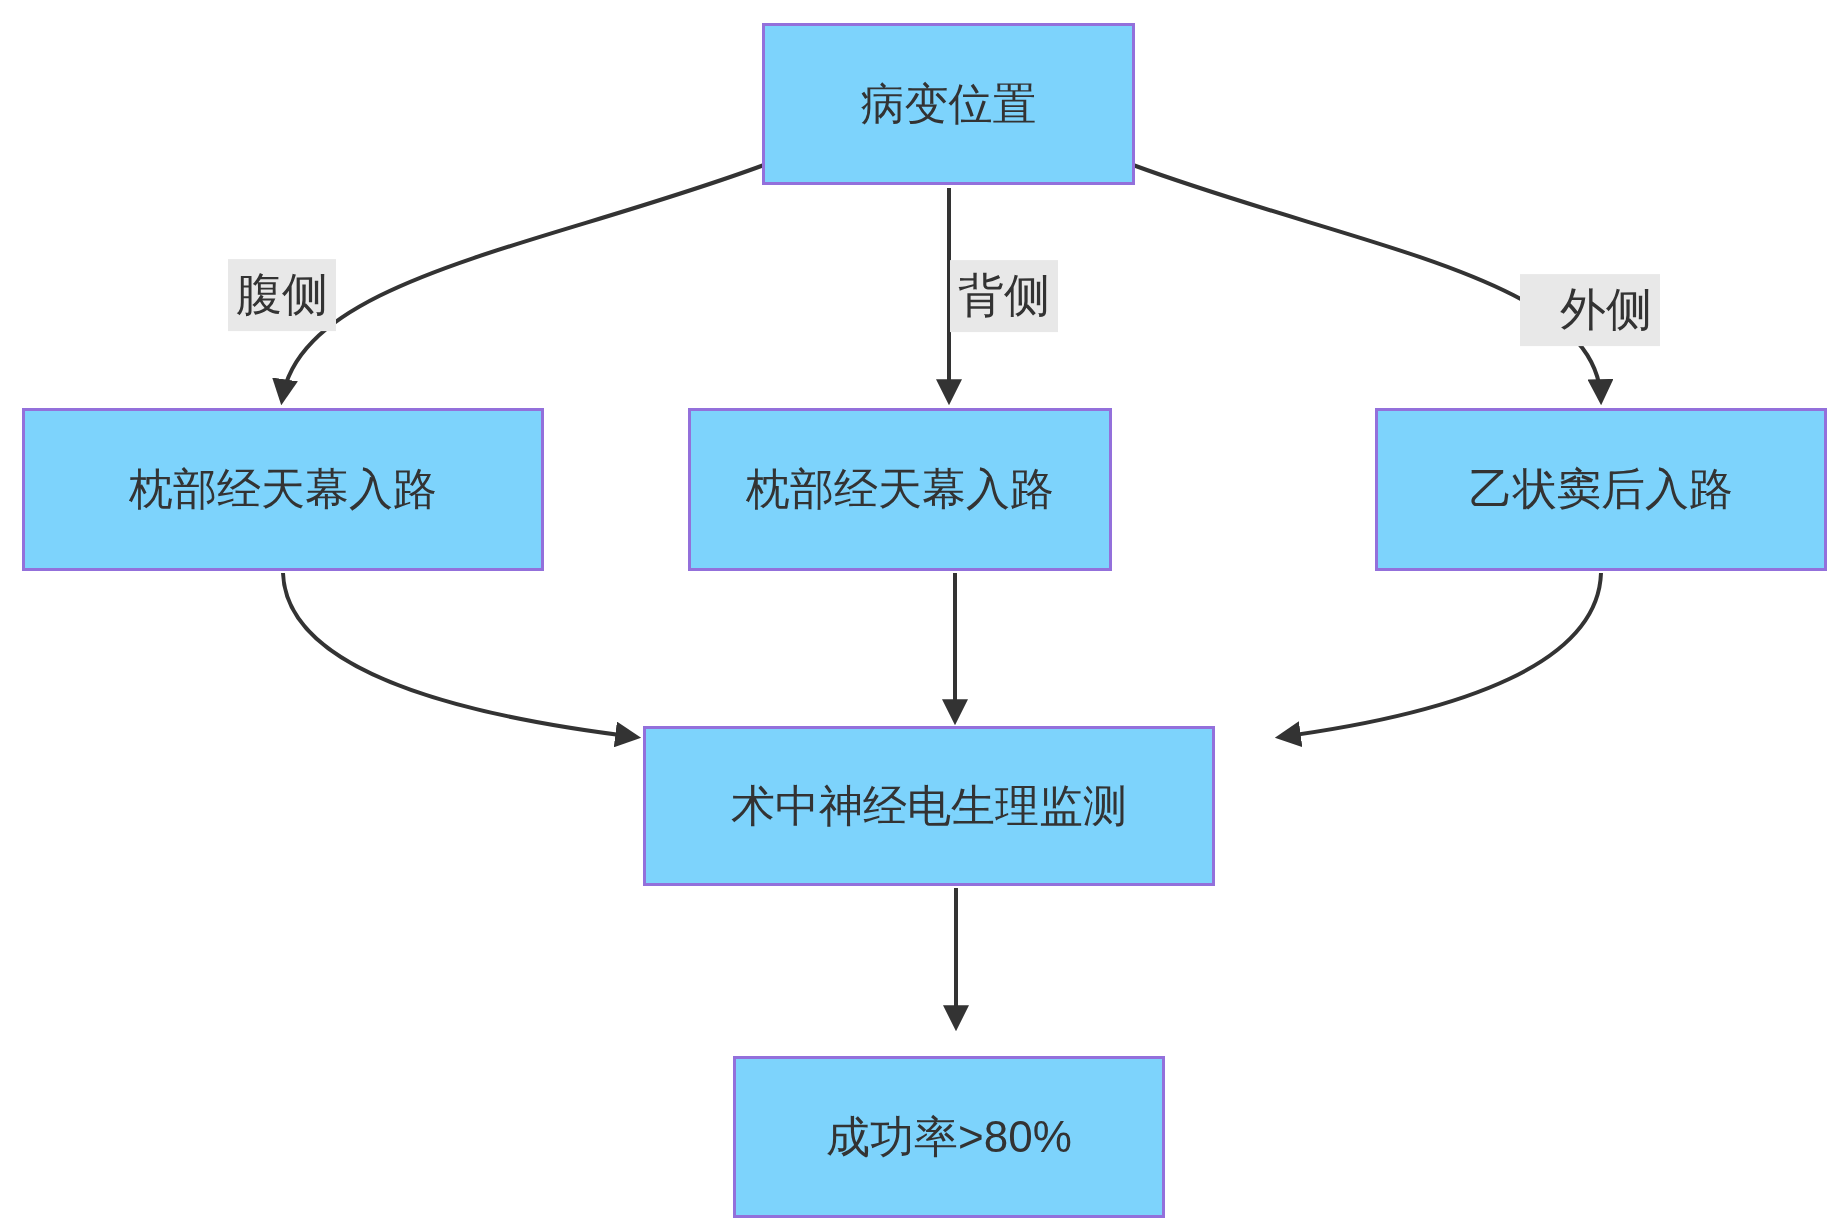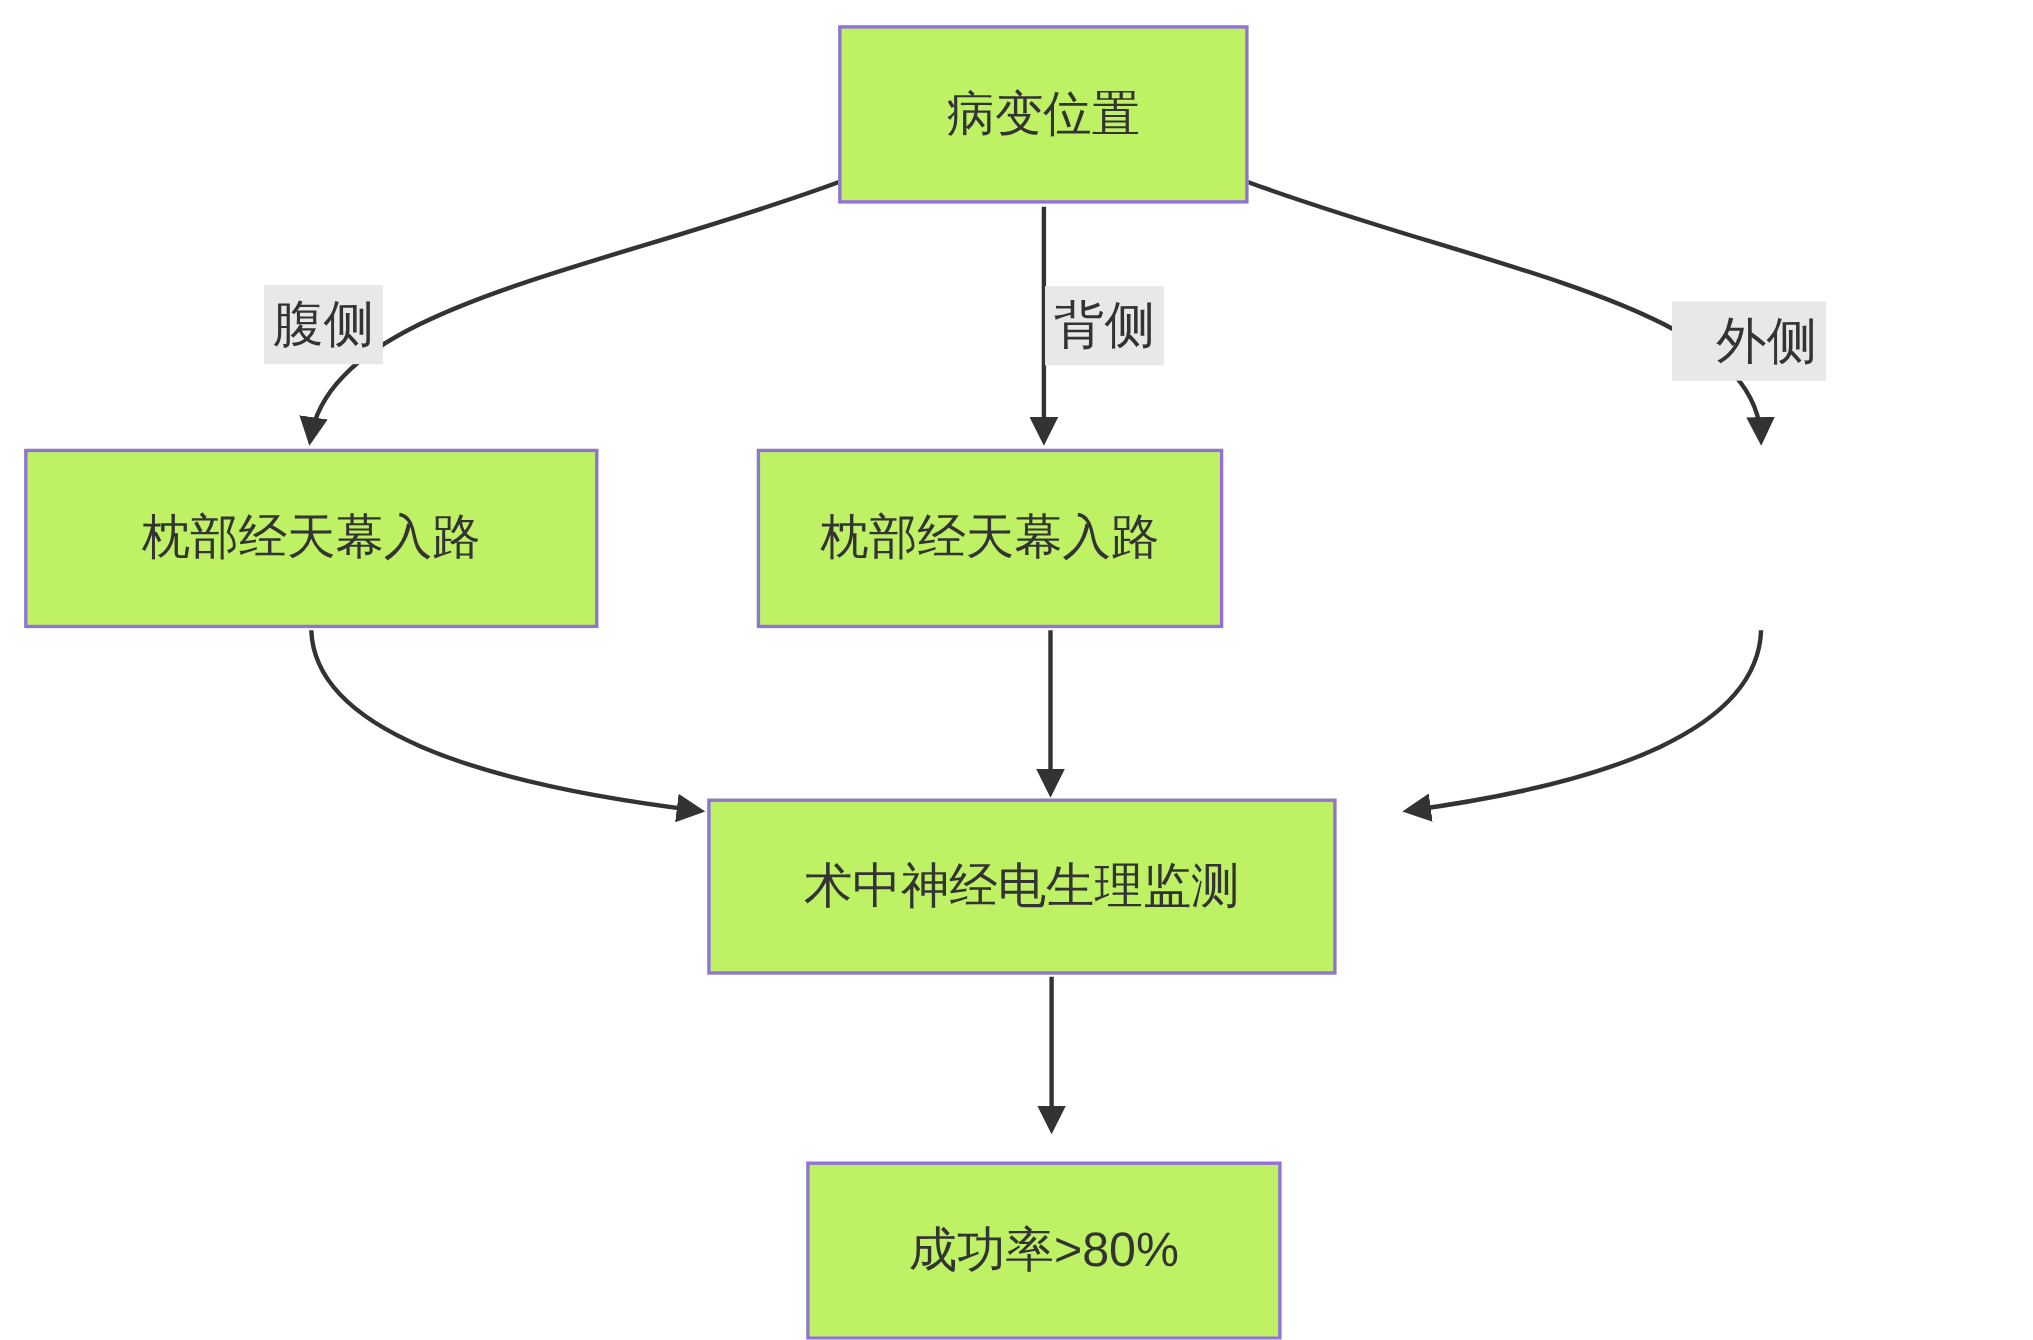--- a/index.html
+++ b/index.html
@@ -21,21 +21,21 @@
     top: 0;
   }
   .edge {
     fill: none;
     stroke: #333333;
     stroke-width: 4px;
   }
   .node {
     position: absolute;
     box-sizing: border-box;
-    background: #bef264;
+    background: #7dd3fc;
     border: 3px solid #9370DB;
     display: flex;
     align-items: center;
     justify-content: center;
     text-align: center;
   }
   .node-label {
     color: #333333;
     font-size: 44px;
     line-height: 1.2;
@@ -84,28 +84,31 @@
   </div>
 
   <div class="node" style="left:22px; top:408px; width:522px; height:163px;">
     <span class="node-label">枕部经天幕入路</span>
   </div>
 
   <div class="node" style="left:688px; top:408px; width:424px; height:163px;">
     <span class="node-label">枕部经天幕入路</span>
   </div>
 
+  <div class="node" style="left:1375px; top:408px; width:452px; height:163px;">
+    <span class="node-label">乙状窦后入路</span>
+  </div>
 
   <div class="node" style="left:643px; top:726px; width:572px; height:160px;">
     <span class="node-label">术中神经电生理监测</span>
   </div>
 
   <div class="node" style="left:733px; top:1056px; width:432px; height:162px;">
     <span class="node-label">成功率&gt;80%</span>
   </div>
 
-  <div class="edge-label" style="left:282px; top:295px;margin-left:12px;">腹侧</div>
+  <div class="edge-label" style="left:282px; top:295px;">腹侧</div>
 
   <div class="edge-label" style="left:1004px; top:296px;font-family:Liberation Serif, serif;">背侧</div>
 
   <div class="edge-label" style="left:1590px; top:310px;padding-left:40px;">外侧</div>
 
 </div>
 
 </body></html>

